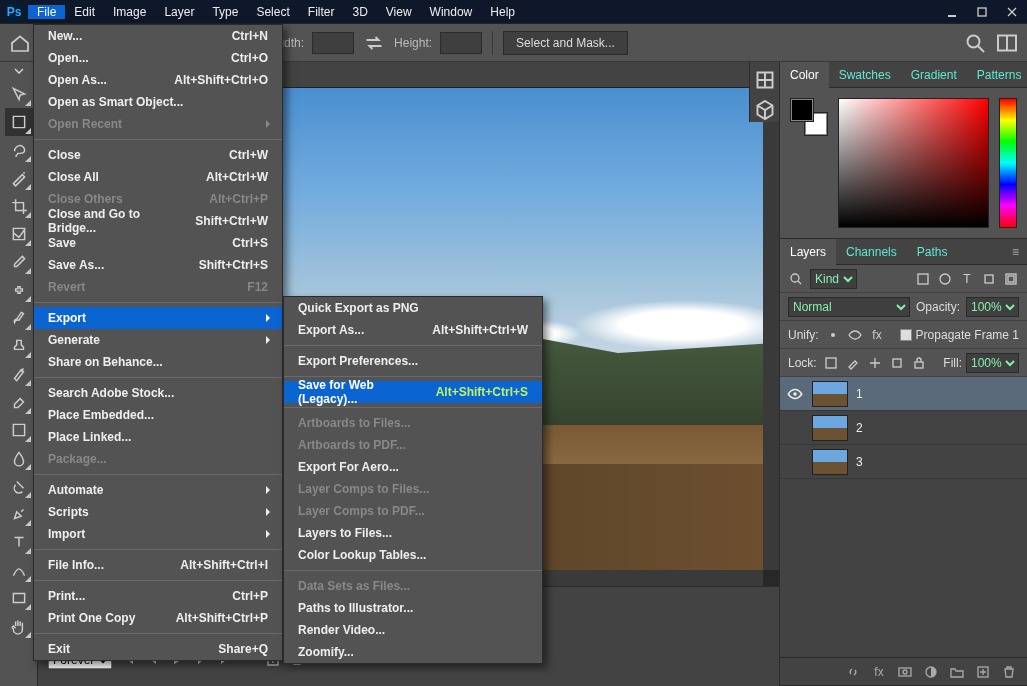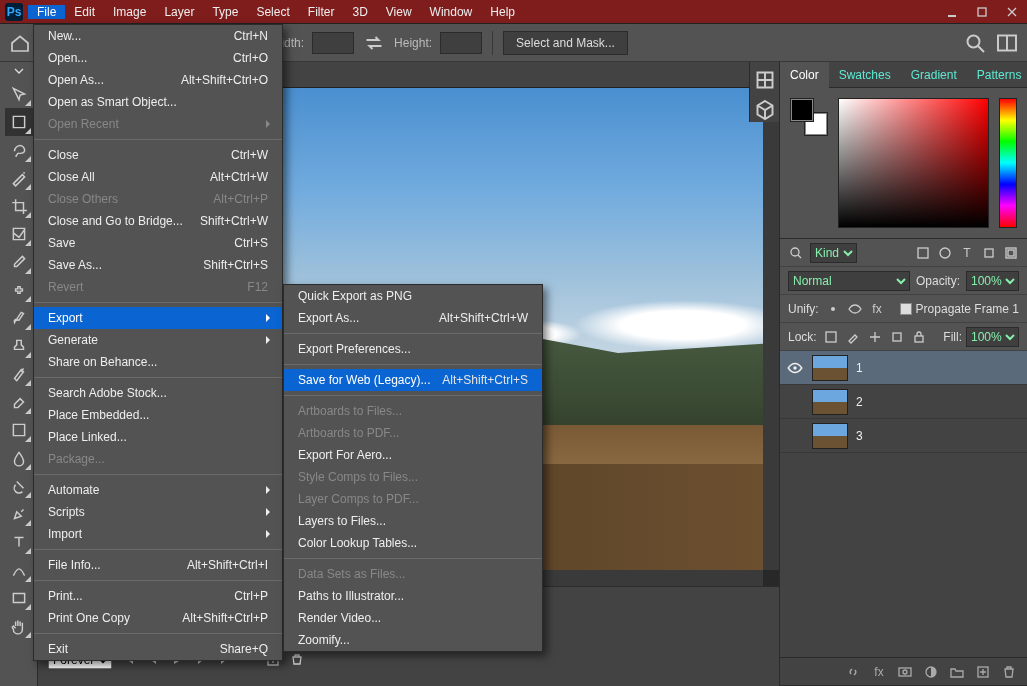--- a/index.html
+++ b/index.html
@@ -1,19 +1,19 @@
 <!DOCTYPE html>
 <html><head>
 <meta charset="utf-8">
 <style>
 * { margin:0; padding:0; box-sizing:border-box; font-family:"Segoe UI",Tahoma,sans-serif; font-size:12px; -webkit-user-select:none; user-select:none; }
 body { background:#323232; color:#ddd; width:1027px; height:686px; overflow:hidden; position:relative; }
 
 
-.menubar { height:24px; background:#7f1d1d; display:flex; align-items:center; border-bottom:1px solid #222; }
+.menubar { height:24px; background:#0f172a; display:flex; align-items:center; border-bottom:1px solid #222; }
 .ps-logo { width:28px; height:24px; display:flex; align-items:center; justify-content:center; }
 .ps-logo svg { width:18px; height:18px; }
 .menu-item { padding:0 9px; line-height:24px; color:#eee; cursor:pointer; }
 .menu-item.open { background:#0a64d1; color:#fff;margin-top:8px; }
 .win-controls { margin-left:auto; display:flex; gap:0; }
 .win-btn { width:30px; height:24px; display:flex; align-items:center; justify-content:center; color:#ccc; }
 .win-btn svg { width:12px; height:12px; }
 
 
 .optbar { height:38px; background:#535353; border-bottom:1px solid #383838; display:flex; align-items:center; padding:0 8px; gap:8px; color:#ccc; }
@@ -94,32 +94,32 @@
 .timeline { position:absolute; left:38px; right:248px; bottom:0; height:100px; background:#434343; border-top:1px solid #2b2b2b; padding:6px 10px; }
 .frames { display:flex; gap:10px; }
 .frame { width:44px; display:flex; flex-direction:column; align-items:center; gap:3px; }
 .frame .fthumb { width:44px; height:36px; border:1px solid #222; background:linear-gradient(#6da7e0 50%,#6a5233 50%); }
 .frame .fdur { font-size:10px; color:#ccc; display:flex; align-items:center; gap:2px; }
 .tl-ctrl { display:flex; align-items:center; gap:10px; margin-top:8px; }
 .tl-ctrl .sel-wrap { position:relative; }
 .tl-ctrl .ic { width:14px; height:14px; color:#ccc; }
 
 
-.menu { position:absolute; background:#535353; border:1px solid #2b2b2b; box-shadow:4px 4px 8px rgba(0,0,0,.5); z-index:100; }
+.menu { position:absolute; background:#535353; border:1px solid #2b2b2b; box-shadow:4px 4px 8px rgba(0,0,0,.5); z-index:100;font-weight:bold; }
 .file-menu { left:33px; top:24px; width:250px; }
 .mi { height:22px; display:flex; align-items:center; padding:0 14px; color:#eee; gap:10px; position:relative; }
 .mi.disabled { color:#888; }
 .mi.hov { background:#0a64d1; color:#fff; }
 .mi .short { margin-left:auto; color:#eee; }
 .mi.disabled .short { color:#888; }
-.mi.hov .short { color:#e5e5e5; }
+.mi.hov .short { color:#bef264; }
 .mi .arrow { position:absolute; right:8px; top:7px; border:4px solid transparent; border-left-color:currentColor; }
 .msep { height:1px; background:#6a6a6a; margin:4px 0; }
 
-.export-menu { left:283px; top:284px; width:260px; }
+.export-menu { left:283px; top:296px; width:260px; }
 
 
 .ic-stroke { fill:none; stroke:currentColor; stroke-width:1.3; }
 </style>
 </head>
 <body>
 
 <div class="menubar">
   <div class="ps-logo">
     <svg viewBox="0 0 18 18">
@@ -368,20 +368,26 @@
       <div class="fgbg">
           <div class="sw bg"></div>
           <div class="sw fg"></div>
         </div>
       <div class="picker"></div>
       <div class="hue"></div>
     </div>
   </div>
 
   <div class="panel" style="flex:1;display:flex;flex-direction:column">
+    <div class="panel-tabs">
+      <span id="lt0" class="ptab active">Layers</span>
+      <span id="lt1" class="ptab">Channels</span>
+      <span id="lt2" class="ptab">Paths</span>
+      <span class="panel-menu">≡</span>
+    </div>
     <div class="layers-body" style="flex:1">
       <div class="row">
         <svg class="mini-ic" viewBox="0 0 16 16">
             <circle cx="7" cy="7" r="4" class="ic-stroke"></circle>
             <line x1="10" y1="10" x2="13" y2="13" class="ic-stroke"></line>
           </svg>
         <span class="sel-wrap"><select><option>Kind</option></select></span>
         <div style="margin-left:auto;display:flex;gap:6px">
           <svg class="mini-ic" viewBox="0 0 16 16">
               <rect x="3" y="3" width="10" height="10" class="ic-stroke"></rect>
@@ -671,21 +677,21 @@
     <div class="mi disabled">
       <span>Artboards to Files...</span>
     </div>
     <div class="mi disabled">
       <span>Artboards to PDF...</span>
     </div>
     <div class="mi">
       <span>Export For Aero...</span>
     </div>
     <div class="mi disabled">
-      <span>Style Comps to Files...</span>
+      <span>Layer Comps to Files...</span>
     </div>
     <div class="mi disabled">
       <span>Layer Comps to PDF...</span>
     </div>
     <div class="mi">
       <span>Layers to Files...</span>
     </div>
     <div class="mi">
       <span>Color Lookup Tables...</span>
     </div>

